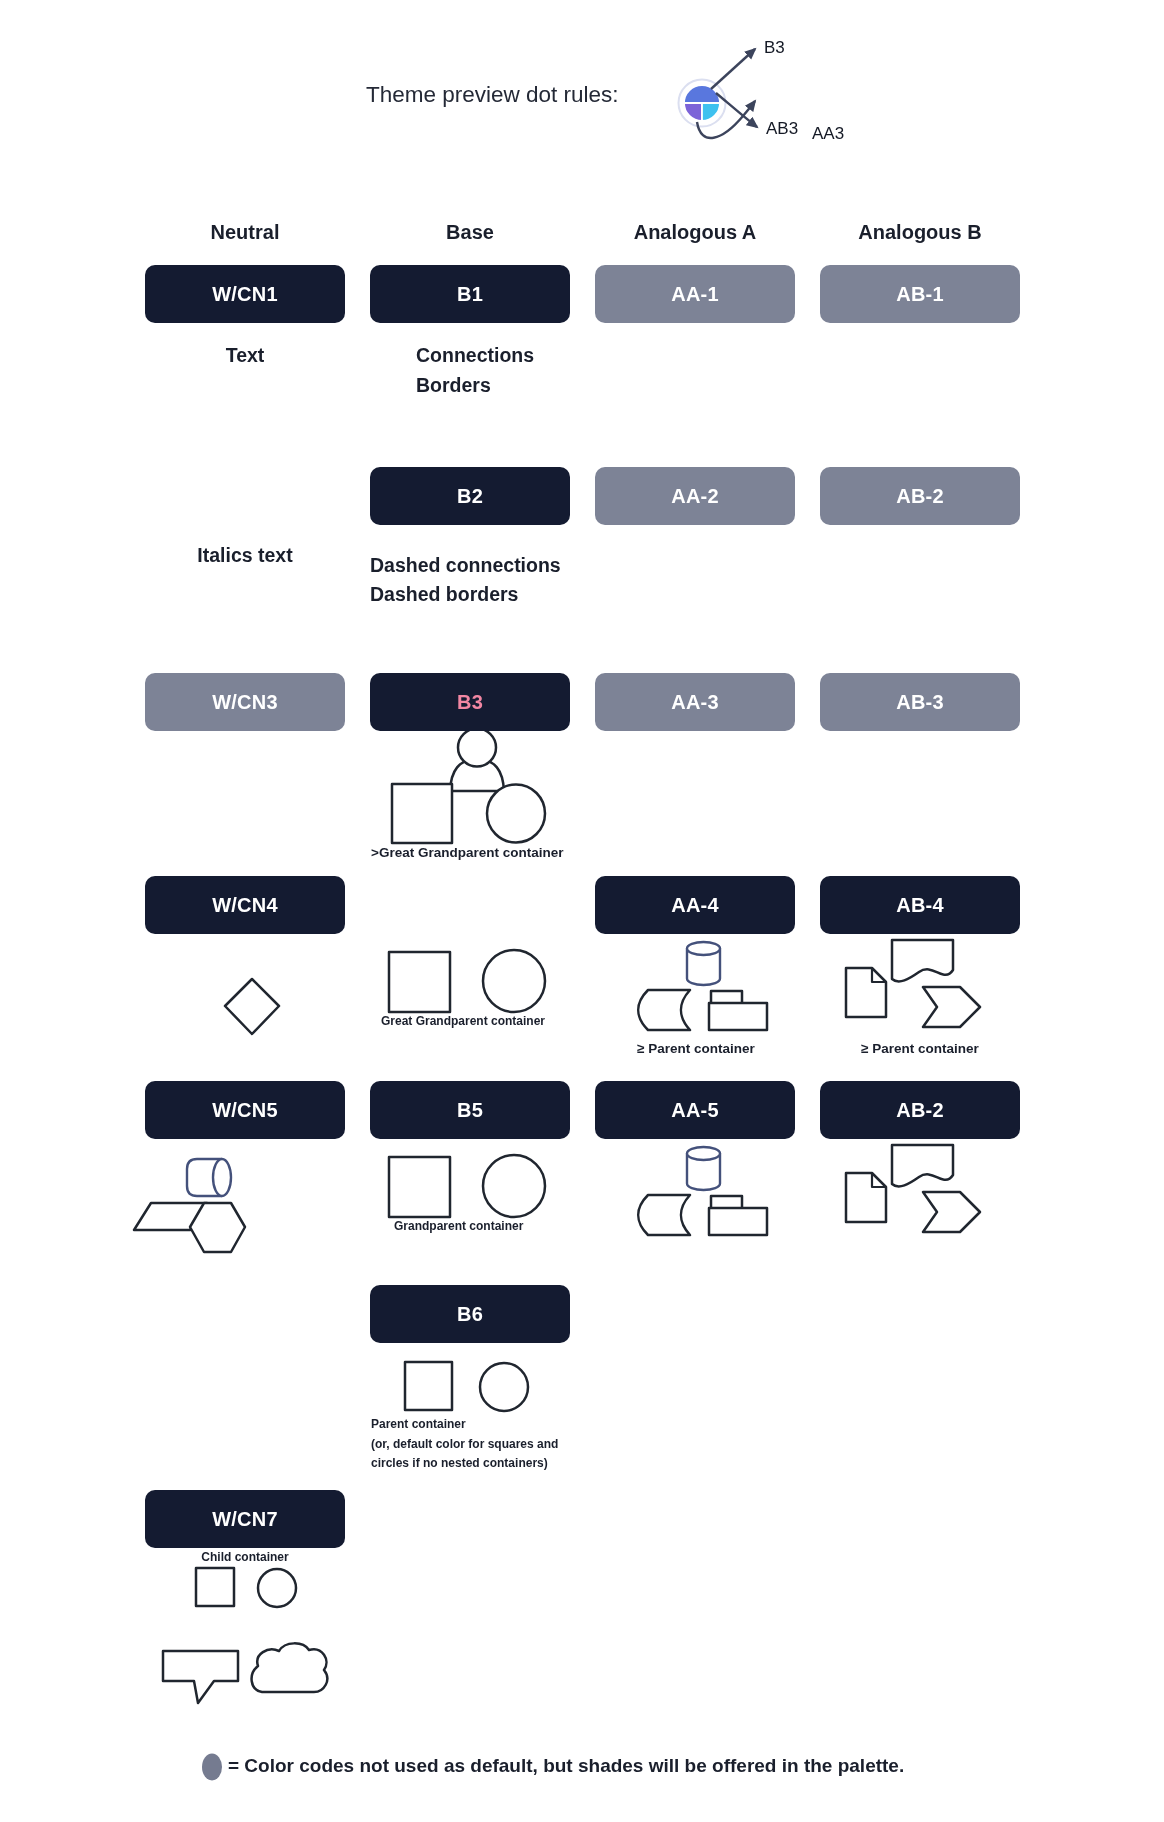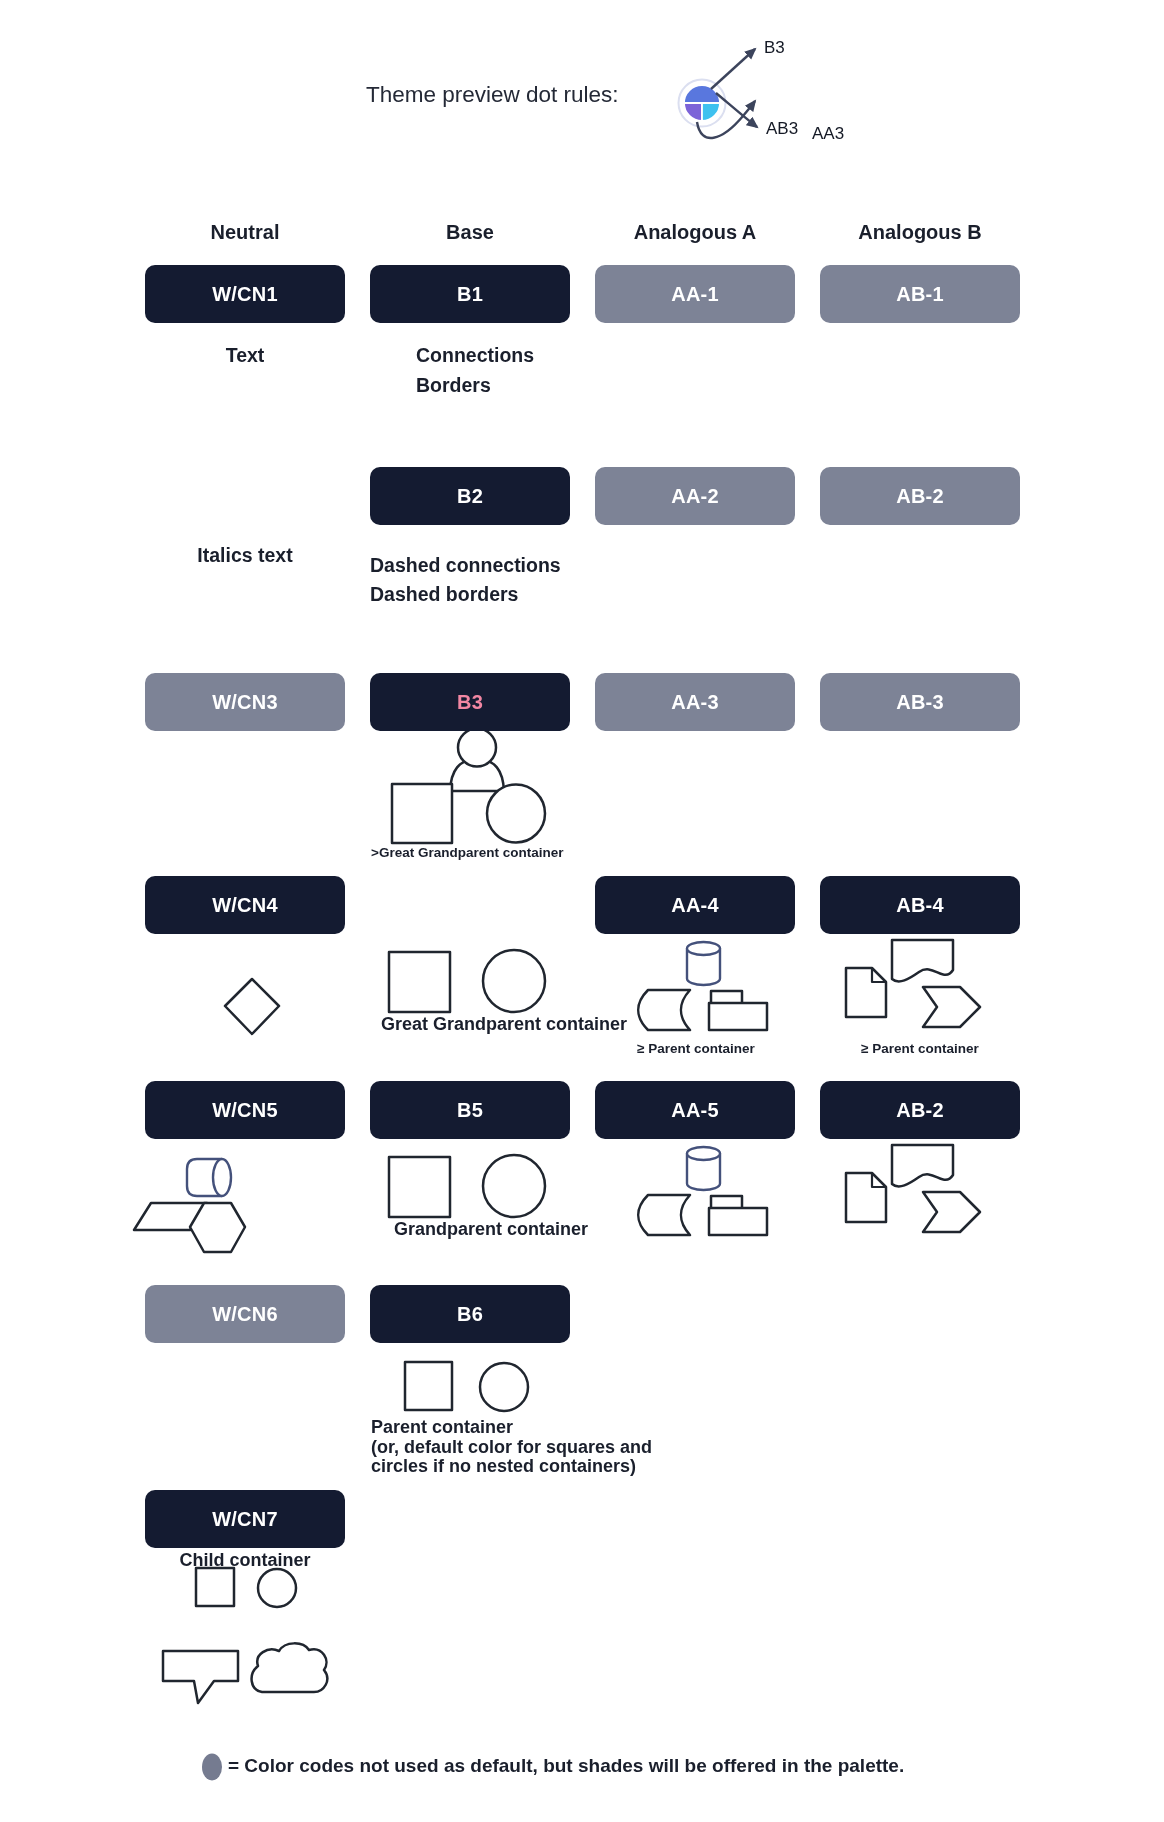--- a/index.html
+++ b/index.html
@@ -24,21 +24,21 @@
       font:700 20px "Liberation Sans",sans-serif;color:#fff;letter-spacing:.2px;}
   .sw.dark{background:var(--dark-swatch);text-align:right;}
   .sw.gray{background:var(--gray-swatch);}
   .sw.pink{color:var(--pink-text);}
   .c1{left:145px}.c2{left:370px}.c3{left:595px}.c4{left:820px}
   .r1{top:265px}.r2{top:467px}.r3{top:673px}.r4{top:876px}
   .r5{top:1081px}.r6{top:1285px}.r7{top:1490px}
   .note{position:absolute;font:700 19.5px "Liberation Sans",sans-serif;color:var(--ink);white-space:nowrap;}
   .note.center{width:200px;text-align:center;}
   .cap{position:absolute;font:700 13.5px "Liberation Sans",sans-serif;color:var(--ink);white-space:nowrap;}
-  .cap.md{font-size:18px;}
+  .cap.md{font-size:12px;}
   .footer-note{position:absolute;left:228px;top:1755px;
        font:700 19px "Liberation Sans",sans-serif;color:var(--ink);white-space:nowrap;}
   
   .shape{fill:#fff;stroke:var(--shape-stroke);stroke-width:2.5;stroke-linejoin:round;}
   .cyl{fill:#fff;stroke:var(--cylinder-stroke);stroke-width:2.4;stroke-linejoin:round;}
   .fold{fill:none;stroke:var(--shape-stroke);stroke-width:2.2;stroke-linejoin:round;}
   .arrow-line{fill:none;stroke:var(--arrow);stroke-width:2.4;}
   .arrow-head{fill:var(--arrow);}
   .ring{fill:none;stroke:var(--ring);stroke-width:2;}
   .wedge{stroke:#fff;stroke-width:1.8;}
@@ -166,21 +166,20 @@
 
   <div class="sw dark c1 r4">W/CN4</div>
   <div class="sw dark c3 r4">AA-4</div>
   <div class="sw dark c4 r4">AB-4</div>
 
   <div class="sw dark c1 r5">W/CN5</div>
   <div class="sw dark c2 r5">B5</div>
   <div class="sw dark c3 r5">AA-5</div>
   <div class="sw dark c4 r5">AB-2</div>
 
-  <div class="sw gray c1 r6">W/CN6</div>
   <div class="sw dark c2 r6">B6</div>
 
   <div class="sw dark c1 r7">W/CN7</div>
 
   <div class="note center" style="left:145px;top:344px;">Text</div>
   <div class="note" style="left:416px;top:344px;">Connections</div>
   <div class="note" style="left:416px;top:374px;">Borders</div>
 
   <div class="note center" style="left:145px;top:544px;">Italics text</div>
   <div class="note" style="left:370px;top:554px;">Dashed connections</div>

